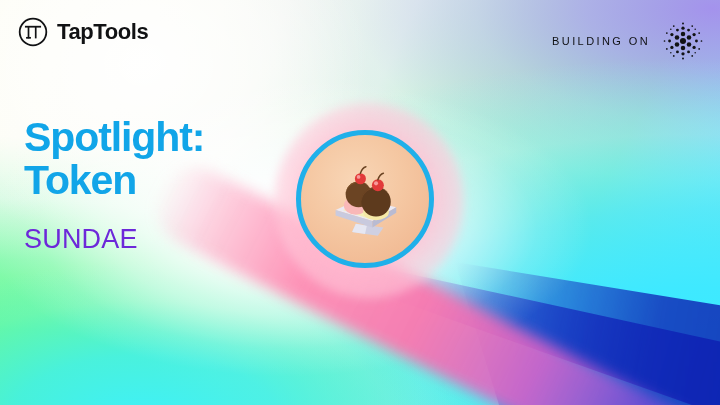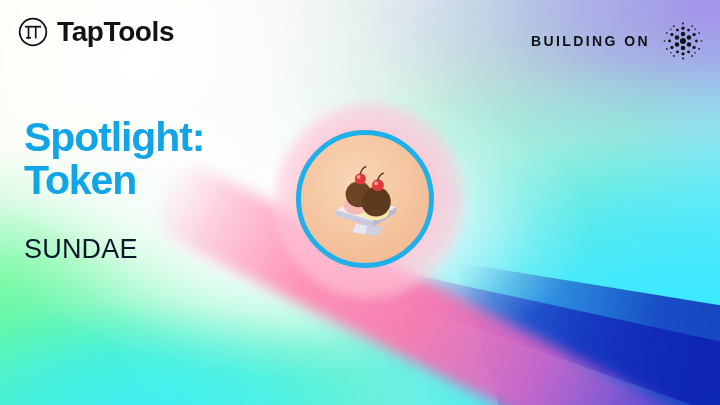--- a/index.html
+++ b/index.html
@@ -153,40 +153,40 @@
   .brand {
     position: absolute;
     left: 18px;
     top: 17px;
     display: flex;
     align-items: center;
     gap: 9px;
   }
   .brand-mark { width: 30px; height: 30px; display: block; }
   .brand-name {
-    font-size: 28px;
+    font-size: 22px;
     font-weight: 700;
     letter-spacing: -0.4px;
     color: #111214;
     line-height: 1;
     white-space: nowrap;
     text-align: center;
   }
 
   .building-on {
     position: absolute;
     right: 16px;
     top: 20px;
     display: flex;
     align-items: center;
     gap: 12px;
   }
   .building-on-text {
-    font-size: 14px;
-    font-weight: 700;
+    font-size: 11px;
+    font-weight: 400;
     letter-spacing: 2.4px;
     color: #101114;
     white-space: nowrap;
   }
   .cardano-mark { width: 42px; height: 42px; display: block; }
 
   
   .headline {
     position: absolute;
     left: 24px;
@@ -198,22 +198,22 @@
     font-weight: 700;
     line-height: 1.06;
     letter-spacing: -1.1px;
     color: #11a5e8;
     white-space: nowrap;
   }
   .headline-token {
     font-size: 27px;
     font-weight: 400;
     letter-spacing: 0.2px;
-    color: #0f172a;
-    margin-top: 31px;
+    color: #6d28d9;
+    margin-top: 21px;
     white-space: nowrap;
   }
 
   
   .pin-halo {
     position: absolute;
     left: 274px;
     top: 103px;
     width: 190px;
     height: 196px;

